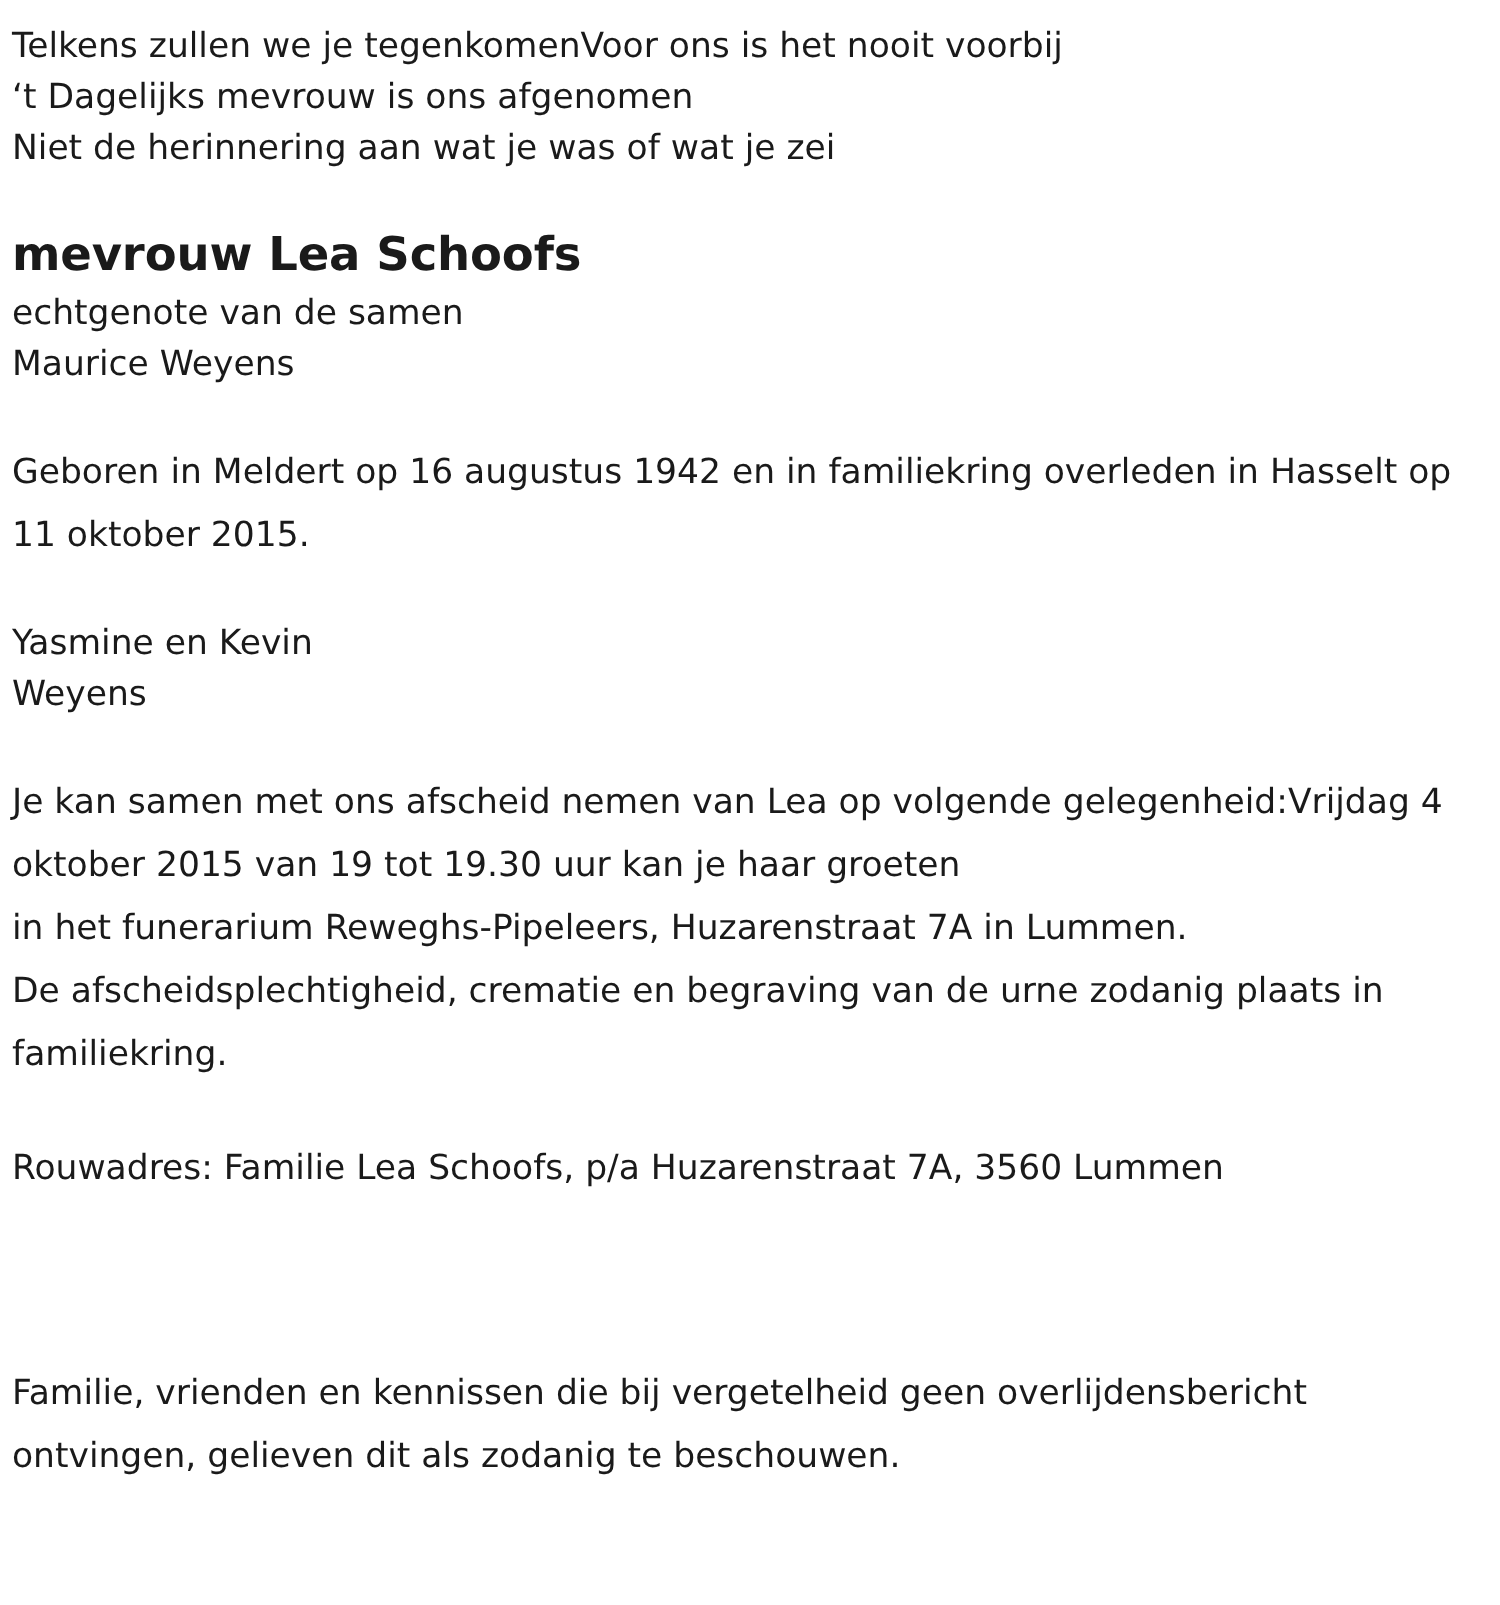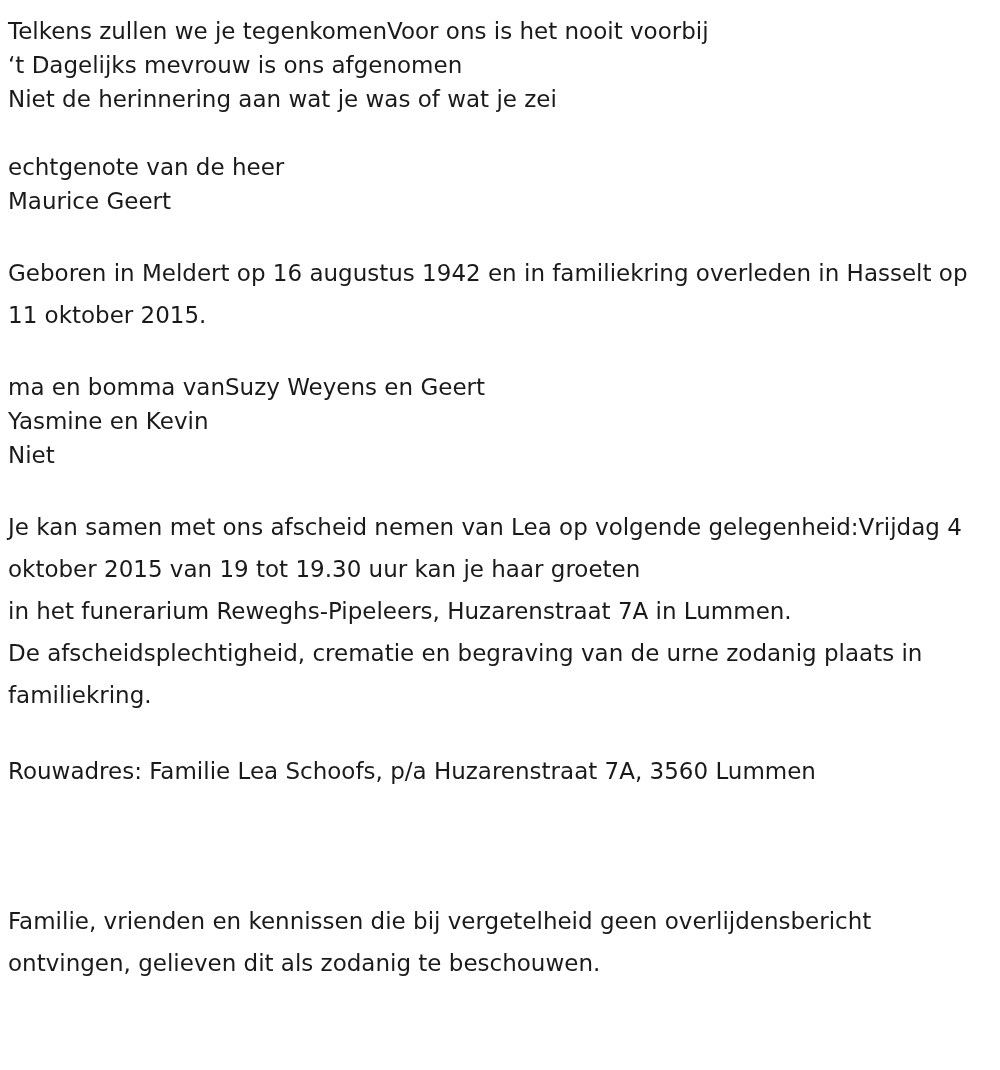--- a/index.html
+++ b/index.html
@@ -59,32 +59,32 @@
 
 <div class="obituary">
 
   <div class="block">
     <div class="line">Telkens zullen we je tegenkomenVoor ons is het nooit voorbij</div>
     <div class="line">‘t Dagelijks mevrouw is ons afgenomen</div>
     <div class="line">Niet de herinnering aan wat je was of wat je zei</div>
   </div>
 
   <div class="block heading-block">
-    <div class="line">echtgenote van de heer</div>
-    <div class="line">Maurice Geert</div>
+    <div class="name-heading">mevrouw Lea Schoofs</div>
+    <div class="line">echtgenote van de samen</div>
+    <div class="line">Maurice Weyens</div>
   </div>
 
   <div class="block">
     <div class="para">Geboren in Meldert op 16 augustus 1942 en in familiekring overleden in Hasselt op 11 oktober 2015.</div>
   </div>
 
   <div class="block">
-    <div class="line">ma en bomma vanSuzy Weyens en Geert</div>
     <div class="line">Yasmine en Kevin</div>
-    <div class="line">Niet</div>
+    <div class="line">Weyens</div>
   </div>
 
   <div class="block">
     <div class="para">Je kan samen met ons afscheid nemen van Lea op volgende gelegenheid:Vrijdag 4 oktober 2015 van 19 tot 19.30 uur kan je haar groeten</div>
     <div class="para">in het funerarium Reweghs-Pipeleers, Huzarenstraat 7A in Lummen.</div>
     <div class="para">De afscheidsplechtigheid, crematie en begraving van de urne zodanig plaats in familiekring.</div>
   </div>
 
   <div class="block wide-gap">
     <div class="para">Rouwadres: Familie Lea Schoofs, p/a Huzarenstraat 7A, 3560 Lummen</div>

